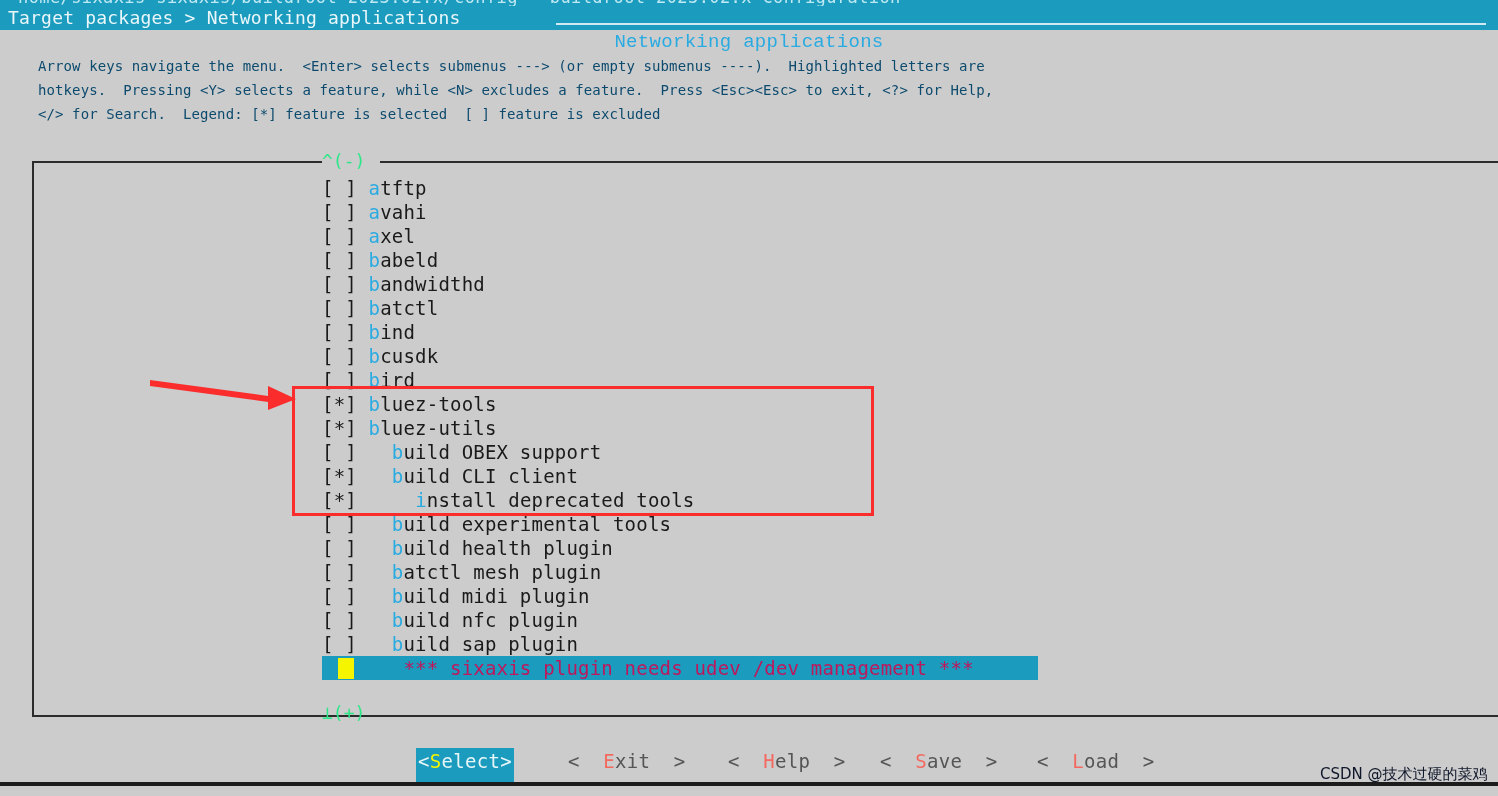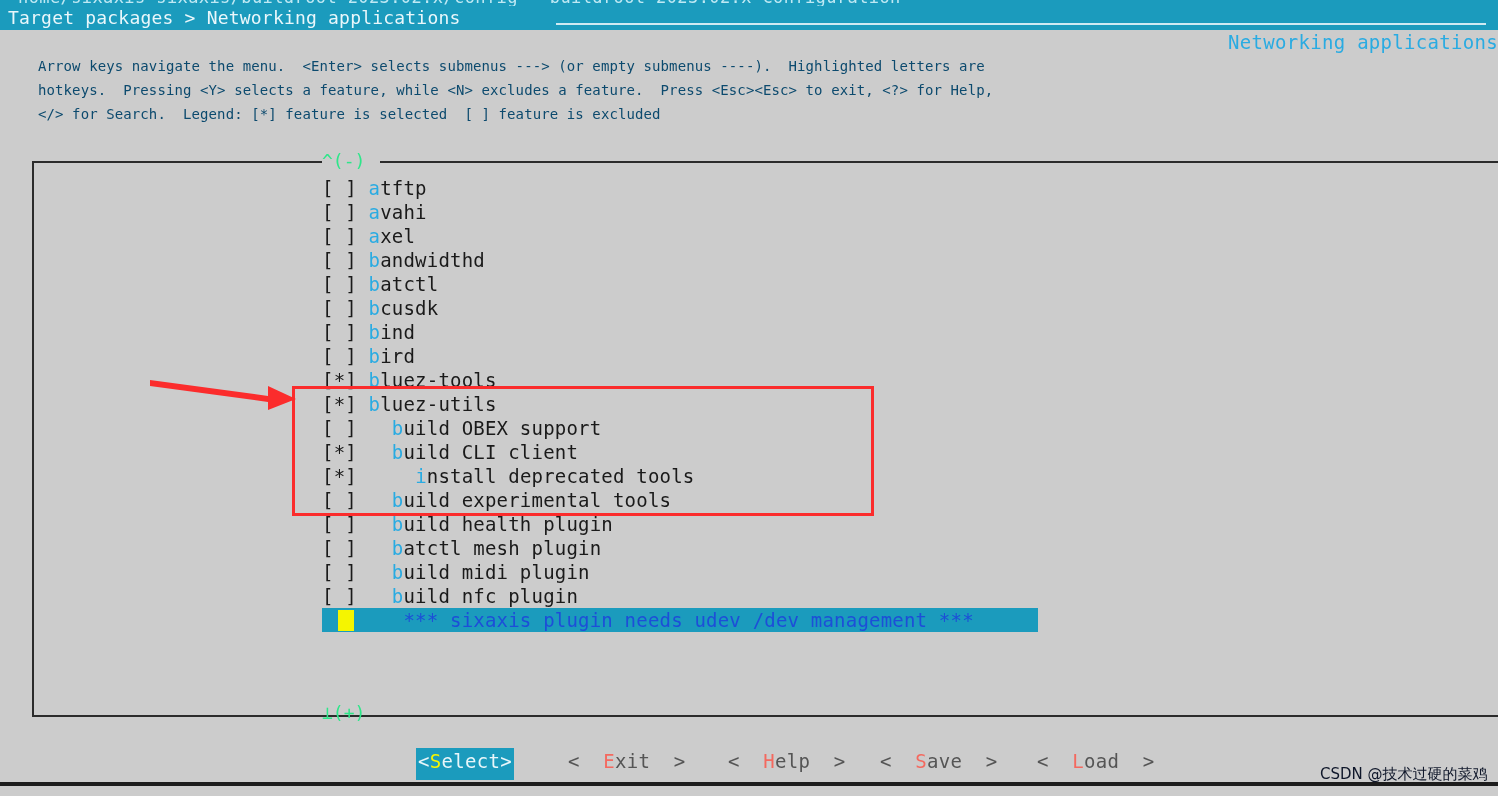--- a/index.html
+++ b/index.html
@@ -86,26 +86,27 @@
     height: 2px;
     background: #1b9bbd;
   }
 
   
   #menu-title {
     position: absolute;
     left: 0;
     top: 31px;
     width: 1498px;
-    text-align: right;
+    text-align: center;
     font-size: 19px;
     line-height: 22px;
     color: #29abe2;
     letter-spacing: 0.3px;
     white-space: pre;
+    font-family: Liberation Mono, monospace;
   }
 
   
   #help-text {
     position: absolute;
     left: 38px;
     top: 54px;
     width: 1460px;
     font-size: 14px;
     line-height: 24px;
@@ -200,21 +201,21 @@
     left: 16px;
     top: 2px;
     width: 16px;
     height: 21px;
     background: #f5f500;
     z-index: 2;
   }
   .menu-row.selected .sel-text {
     position: relative;
     z-index: 3;
-    color: #1d4ed8;
+    color: #be185d;
   }
 
   
   #annotation-box {
     position: absolute;
     left: 292px;
     top: 386px;
     width: 582px;
     height: 130px;
     border: 3px solid #fb2c2c;
@@ -235,21 +236,21 @@
   #button-bar {
     position: absolute;
     left: 0;
     top: 748px;
     width: 1498px;
     height: 30px;
   }
   .btn {
     position: absolute;
     top: 0;
-    height: 32px;
+    height: 38px;
     line-height: 26px;
     font-size: 19px;
     white-space: pre;
     color: #555555;
     letter-spacing: 0.3px;
   }
   .btn .hk {
     color: #f4695f;
   }
   .btn.active {
@@ -294,35 +295,37 @@
 
 <div id="menu-frame"></div>
 <div id="frame-top-gap"></div>
 <div id="scroll-up-indicator">^(-)</div>
 <div id="scroll-down-indicator">⊥(+)</div>
 
 <div id="menu-list">
     <div class="menu-row"><span class="mark">[ ] </span><span class="hotkey">a</span><span class="label">tftp</span></div>
     <div class="menu-row"><span class="mark">[ ] </span><span class="hotkey">a</span><span class="label">vahi</span></div>
     <div class="menu-row"><span class="mark">[ ] </span><span class="hotkey">a</span><span class="label">xel</span></div>
+    <div class="menu-row"><span class="mark">[ ] </span><span class="hotkey">b</span><span class="label">abeld</span></div>
     <div class="menu-row"><span class="mark">[ ] </span><span class="hotkey">b</span><span class="label">andwidthd</span></div>
     <div class="menu-row"><span class="mark">[ ] </span><span class="hotkey">b</span><span class="label">atctl</span></div>
+    <div class="menu-row"><span class="mark">[ ] </span><span class="hotkey">b</span><span class="label">ind</span></div>
     <div class="menu-row"><span class="mark">[ ] </span><span class="hotkey">b</span><span class="label">cusdk</span></div>
-    <div class="menu-row"><span class="mark">[ ] </span><span class="hotkey">b</span><span class="label">ind</span></div>
     <div class="menu-row"><span class="mark">[ ] </span><span class="hotkey">b</span><span class="label">ird</span></div>
     <div class="menu-row"><span class="mark">[*] </span><span class="hotkey">b</span><span class="label">luez-tools</span></div>
     <div class="menu-row"><span class="mark">[*] </span><span class="hotkey">b</span><span class="label">luez-utils</span></div>
     <div class="menu-row"><span class="mark">[ ]   </span><span class="hotkey">b</span><span class="label">uild OBEX support</span></div>
     <div class="menu-row"><span class="mark">[*]   </span><span class="hotkey">b</span><span class="label">uild CLI client</span></div>
     <div class="menu-row"><span class="mark">[*]     </span><span class="hotkey">i</span><span class="label">nstall deprecated tools</span></div>
     <div class="menu-row"><span class="mark">[ ]   </span><span class="hotkey">b</span><span class="label">uild experimental tools</span></div>
     <div class="menu-row"><span class="mark">[ ]   </span><span class="hotkey">b</span><span class="label">uild health plugin</span></div>
     <div class="menu-row"><span class="mark">[ ]   </span><span class="hotkey">b</span><span class="label">atctl mesh plugin</span></div>
     <div class="menu-row"><span class="mark">[ ]   </span><span class="hotkey">b</span><span class="label">uild midi plugin</span></div>
     <div class="menu-row"><span class="mark">[ ]   </span><span class="hotkey">b</span><span class="label">uild nfc plugin</span></div>
+    <div class="menu-row"><span class="mark">[ ]   </span><span class="hotkey">b</span><span class="label">uild sap plugin</span></div>
     <div class="menu-row selected"><div class="hl-bg"></div><div class="cursor-block"></div><span class="sel-text">       *** sixaxis plugin needs udev /dev management ***</span></div>
   </div>
 
 <div id="annotation-box"></div>
 <svg id="annotation-arrow" viewBox="0 0 150 42" xmlns="http://www.w3.org/2000/svg">
   <path d="M2,8 L120,24 L120,14 L148,27 L120,38 L120,30 L2,14 Z" fill="#fb2c2c"></path>
 </svg>
 
 <div id="button-bar">
     <div class="btn active" style="left: 416px;"><span>&lt;</span><span class="hk">S</span><span>elect&gt;</span></div>

